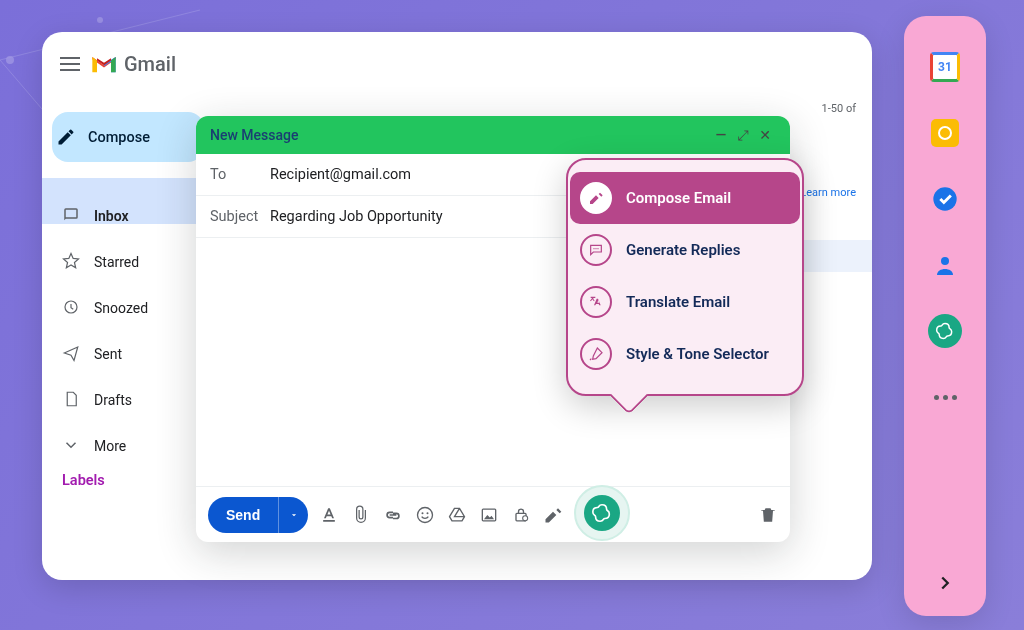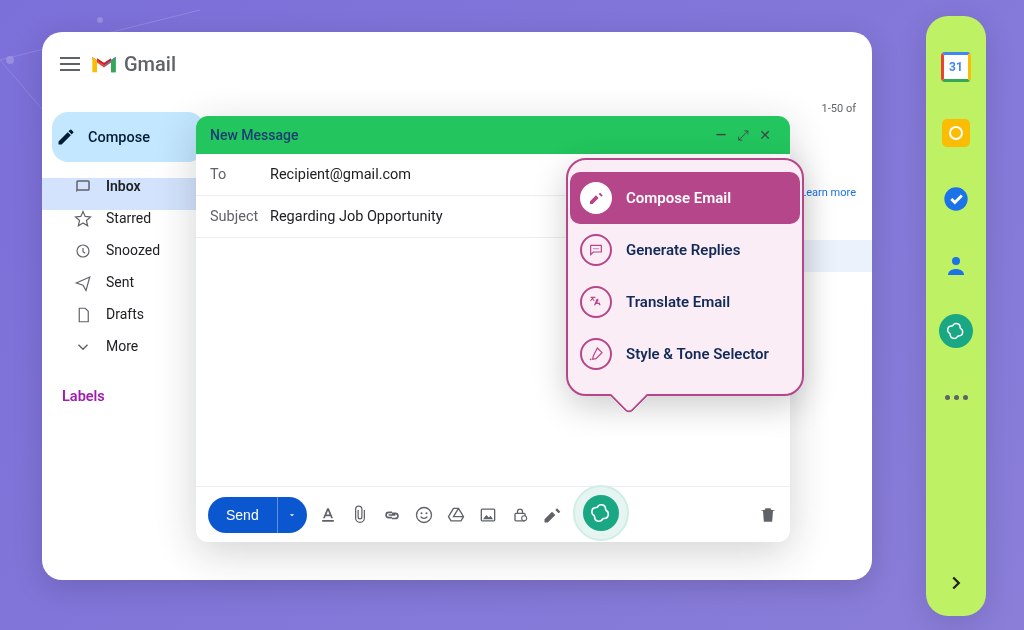--- a/index.html
+++ b/index.html
@@ -36,21 +36,21 @@
   .search input { border:none; background:transparent; flex:1; font-size:14px; color:#5f6368; outline:none; }
   .tune { color:#5f6368; }
 
   .gmail-body { display:flex; height:calc(100% - 64px); }
   .sidebar { width:172px; padding:8px 0; }
   .compose-btn {
     margin:8px 10px 16px 10px; height:50px; border-radius:16px; background:#c2e7ff;
     display:flex; align-items:center; gap:12px; padding:0 4px; font-size:14.5px; color:#001d35; font-weight:500; cursor:pointer;
   }
   .nav-item {
-    height:32px; display:flex; align-items:flex-start; gap:14px; padding:0 32px;
+    height:46px; display:flex; align-items:flex-end; gap:14px; padding:0 20px;
     font-size:14px; color:#202124; cursor:pointer; border-radius:0 18px 18px 0;
   }
   .nav-item.selected { background:#d3e3fd; font-weight:600; }
   .nav-item svg, .nav-item .ico { width:18px; height:18px; color:#5f6368; flex-shrink:0; }
   .labels-hdr { padding:18px 20px 0; font-size:14.5px; font-weight:600; color:#a21caf; }
 
   .main { flex:1; position:relative; border-left:0; }
   .pager { position:absolute; right:16px; top:6px; font-size:11px; color:#5f6368; }
   .learn-more { position:absolute; right:16px; top:90px; font-size:11px; color:#1a73e8; cursor:pointer; }
   .row-strip { position:absolute; left:0; right:0; top:144px; height:32px; background:#ecf2fc; }
@@ -70,21 +70,21 @@
   .compose-hdr .winbtn { width:22px; text-align:center; cursor:pointer; color:#444; }
   .field-row { display:flex; align-items:center; height:42px; padding:0 14px; border-bottom:1px solid #eceff1; font-size:14.5px; }
   .field-row .lbl { width:60px; color:#5f6368; }
   .field-row .val { color:#202124; }
   .compose-body { flex:1; }
   .compose-toolbar {
     height:56px; display:flex; align-items:center; padding:0 12px; gap:10px;
     border-top:1px solid #eceff1;
   }
   .send-grp { display:flex; }
-  .send-btn { background:#0b57d0; color:#fff; font-size:14px; font-weight:400; border:none; border-radius:18px 0 0 18px; padding:0 18px; height:36px; cursor:pointer; }
+  .send-btn { background:#0b57d0; color:#fff; font-size:14px; font-weight:700; border:none; border-radius:18px 0 0 18px; padding:0 18px; height:36px; cursor:pointer; }
   .send-more { background:#0b57d0; color:#fff; border:none; border-radius:0 18px 18px 0; width:30px; height:36px; cursor:pointer; border-left:1px solid rgba(255,255,255,.35); display:flex;align-items:center;justify-content:center; }
   .tb-ico { width:22px; height:22px; color:#5f6368; display:flex; align-items:center; justify-content:center; cursor:pointer; }
   .tb-spacer { flex:1; }
   .ai-btn {
     width:56px; height:56px; border-radius:50%; background:#e6f5f1; border:2px solid #cfeee5;
     display:flex; align-items:center; justify-content:center; cursor:pointer;
     margin-top:-4px;
   }
   .ai-btn .knot { width:36px; height:36px; border-radius:50%; background:#1aa784; display:flex;align-items:center;justify-content:center; }
   .trash { width:20px; color:#5f6368; cursor:pointer; }
@@ -103,22 +103,22 @@
   .pop-item {
     display:flex; align-items:center; gap:14px; height:52px; border-radius:10px;
     padding:0 10px; font-size:15px; font-weight:600; color:#132a58; cursor:pointer;
   }
   .pop-item.active { background:#b6468a; color:#fff; }
   .pop-ico { width:32px; height:32px; border-radius:50%; border:2px solid #b6468a; display:flex;align-items:center;justify-content:center; color:#b6468a; flex-shrink:0; }
   .pop-item.active .pop-ico { background:#fff; border-color:#fff; color:#b6468a; }
 
   
   .side-panel {
-    position:absolute; right:38px; top:16px; width:60px; height:600px;
-    background:#bef264; border-radius:22px; box-shadow:0 8px 30px rgba(0,0,0,.12);
+    position:absolute; right:38px; top:16px; width:82px; height:600px;
+    background:#f9a8d4; border-radius:22px; box-shadow:0 8px 30px rgba(0,0,0,.12);
     display:flex; flex-direction:column; align-items:center; padding:34px 0 16px; gap:32px;
   }
   .sp-item { width:34px; height:34px; display:flex; align-items:center; justify-content:center; cursor:pointer; }
   .sp-spacer { flex:1; }
   .calendar-ico { position:relative; width:30px; height:30px; background:#fff; border:3px solid #4285f4; border-right-color:#fbbc04; border-bottom-color:#34a853; border-left-color:#ea4335; border-radius:4px; display:flex;align-items:center;justify-content:center; font-size:12px; font-weight:700; color:#4285f4; }
   .keep-ico { width:28px; height:28px; background:#fbbc04; border-radius:5px; position:relative; }
   .keep-ico:after { content:''; position:absolute; inset:7px; border:2px solid #fff; border-radius:50%; }
   .tasks-ico svg { width:28px; height:28px; }
   .contacts-ico svg { width:24px; height:28px; }
   .gpt-side { width:34px; height:34px; border-radius:50%; background:#1aa784; display:flex;align-items:center;justify-content:center; }

